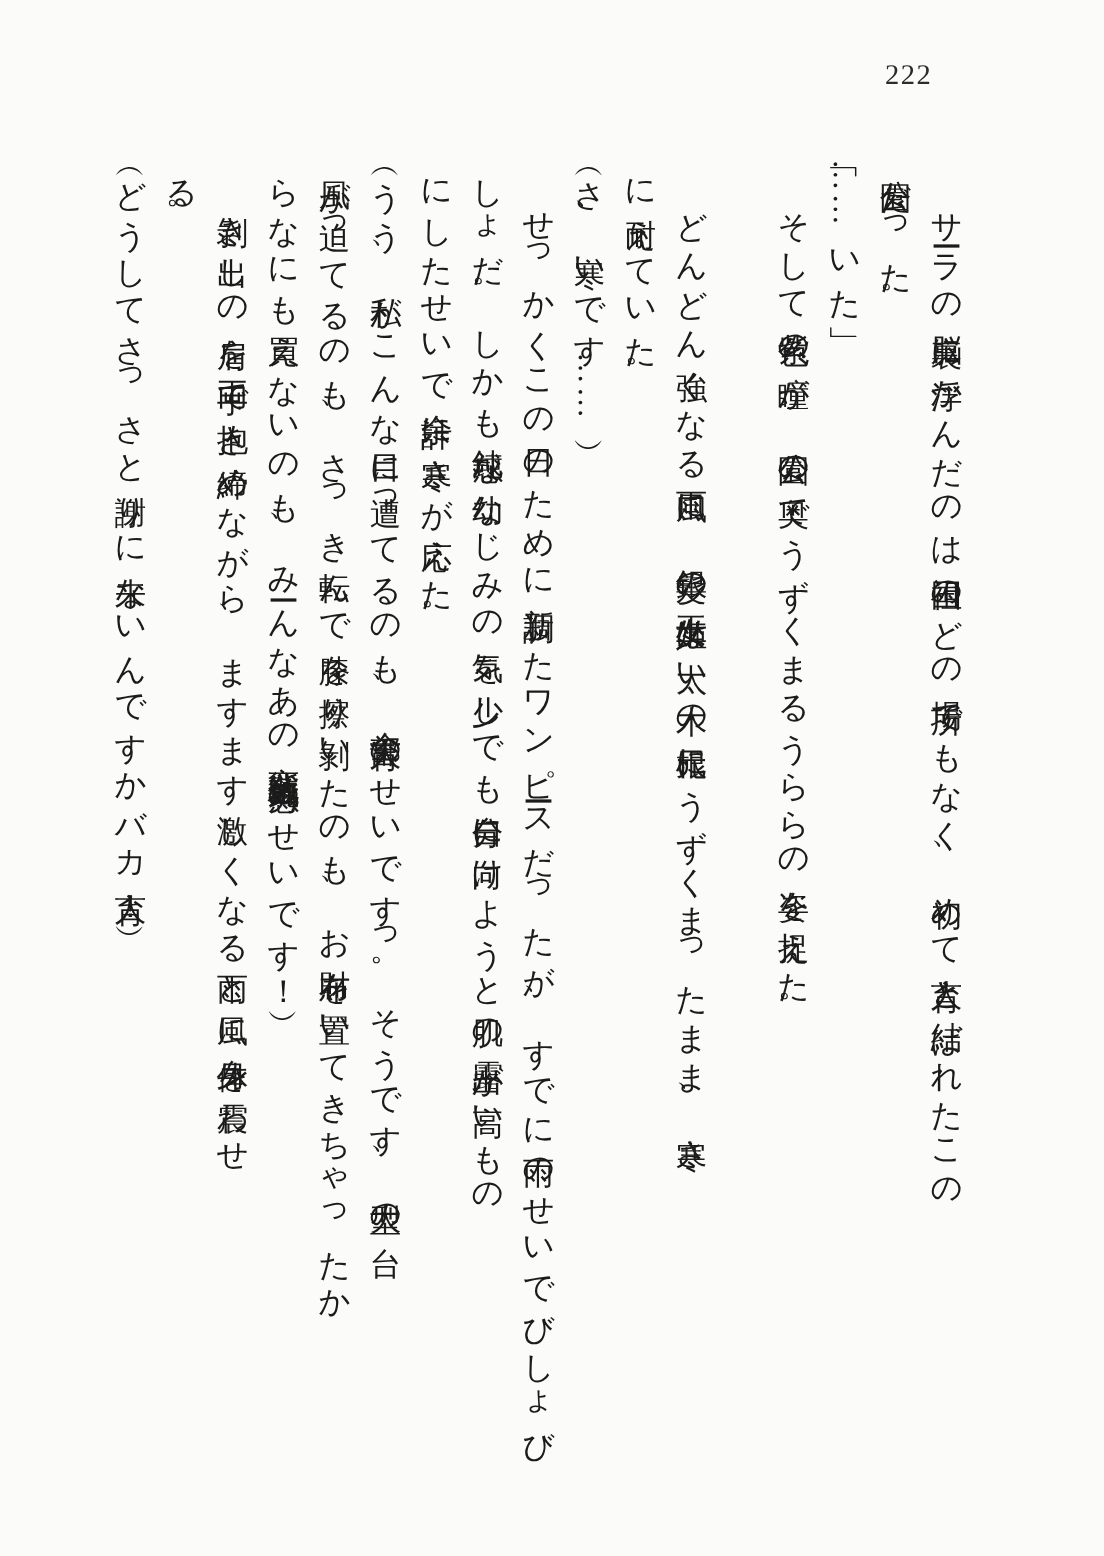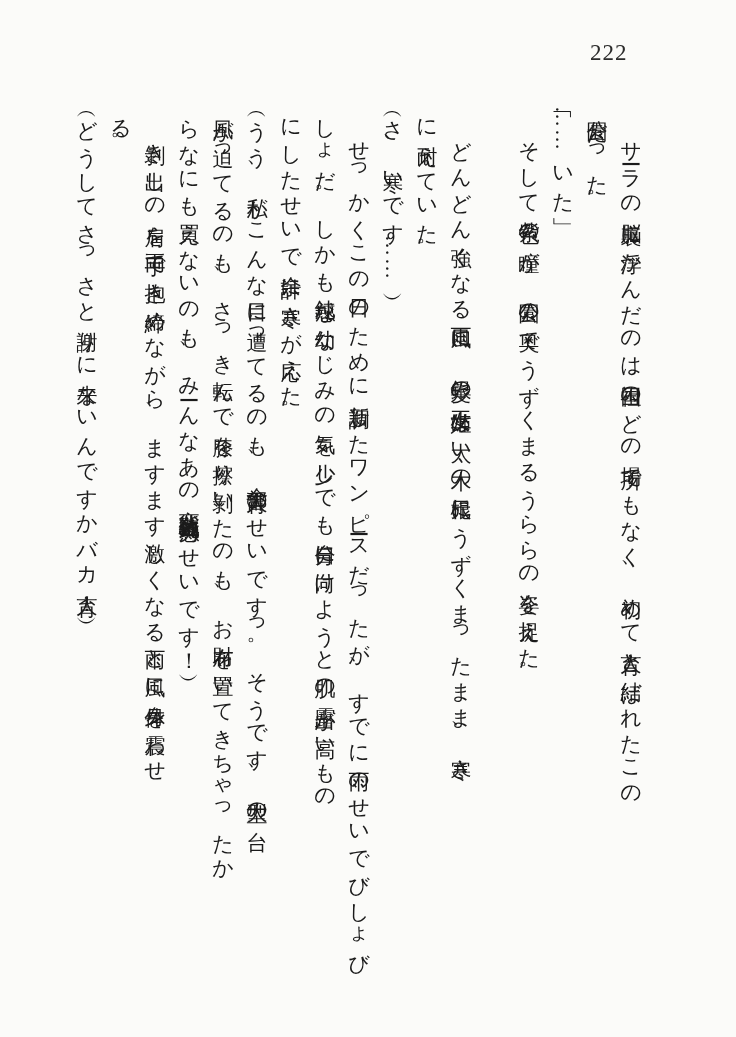--- a/index.html
+++ b/index.html
@@ -18,21 +18,21 @@
     position: relative;
     width: 736px;
     height: 1037px;
     background: var(--paper);
     overflow: hidden;
   }
   .page-number {
     position: absolute;
     top: 40px;
     left: 590px;
-    font-size: 23px;
+    font-size: 19px;
     letter-spacing: 1px;
     color: #2b2b2b;
   }
   .text-block {
     position: absolute;
     top: 104px;
     right: 88px;
     height: 884px;
     writing-mode: vertical-rl;
     text-orientation: mixed;

